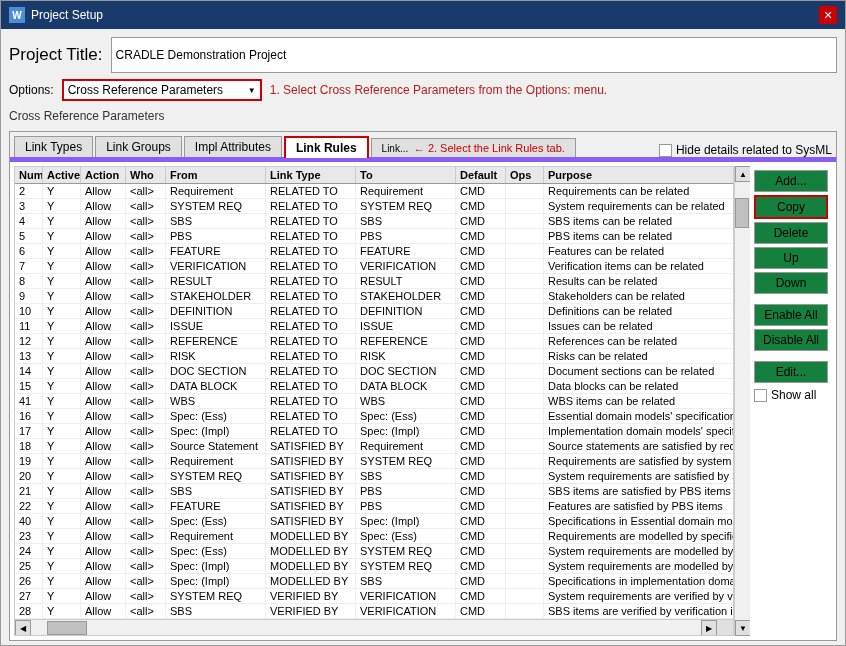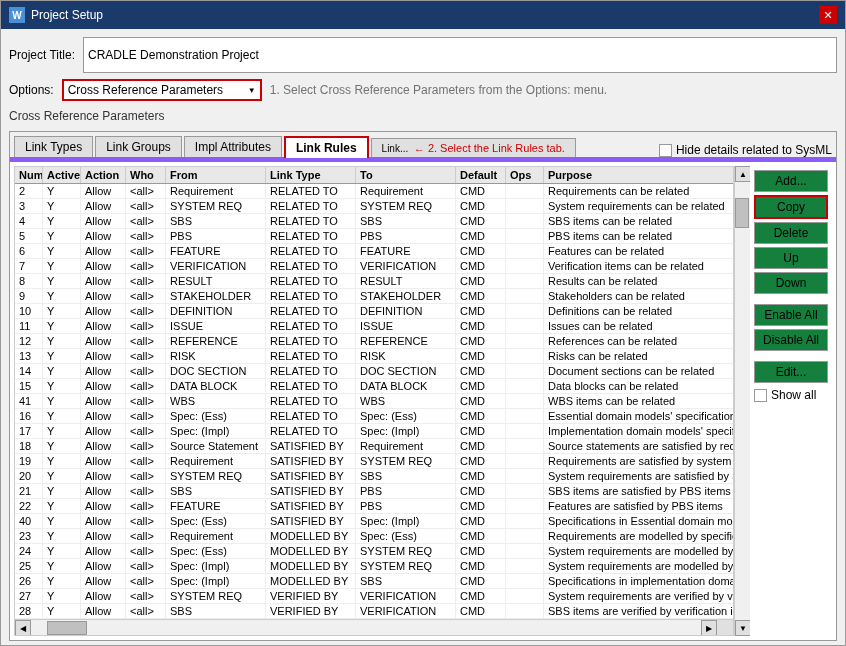--- a/index.html
+++ b/index.html
@@ -9,28 +9,28 @@
     
     .title-bar { background: #1a3a6b; color: white; padding: 6px 8px; display: flex; align-items: center; justify-content: space-between; height: 28px; }
     .title-bar-left { display: flex; align-items: center; gap: 6px; }
     .title-icon { width: 16px; height: 16px; background: #4a90d9; display: flex; align-items: center; justify-content: center; font-size: 10px; color: white; font-weight: bold; }
     .title-text { font-size: 12px; color: white; }
     .title-close { width: 18px; height: 18px; background: #c00; color: white; display: flex; align-items: center; justify-content: center; cursor: pointer; font-size: 11px; border: none; }
     
     .content { flex: 1; padding: 8px; display: flex; flex-direction: column; gap: 6px; }
     
     .project-title-row { display: flex; align-items: center; gap: 8px; }
-    .project-title-label { font-size: 12px; white-space: nowrap; }
+    .project-title-label { font-size: 17px; white-space: nowrap; }
     .project-title-value { flex: 1; border: 1px solid #999; background: white; padding: 2px 4px; font-size: 12px; height: 36px; }
     
     .options-row { display: flex; align-items: center; gap: 8px; }
     .options-label { font-size: 12px; white-space: nowrap; }
     .options-select { border: 2px solid #cc0000; background: white; padding: 2px 4px; font-size: 12px; height: 22px; min-width: 200px; display: flex; align-items: center; justify-content: space-between; cursor: pointer; }
     .options-arrow { font-size: 8px; }
-    .options-note { color: #737373; font-size: 12px; font-weight: normal; }
+    .options-note { color: #b91c1c; font-size: 12px; font-weight: normal; }
     
     .section-label { font-size: 12px; color: #333; padding: 2px 0; }
     
     .tabs-panel { flex: 1; border: 1px solid #999; display: flex; flex-direction: column; background: white; }
     
     .tabs-row { display: flex; align-items: flex-end; padding: 4px 4px 0 4px; background: #f0f0f0; border-bottom: 5px solid #8b5cf6; gap: 2px; }
     .tab { padding: 3px 10px; border: 1px solid #999; background: #e0e0e0; cursor: pointer; font-size: 12px; border-bottom: none; }
     .tab.active { background: white; border-top: 2px solid #1a3a6b; font-weight: bold; border-bottom: 1px solid white; margin-bottom: -1px; }
     .tab.highlighted { border: 2px solid #cc0000; border-bottom: none; }
     

